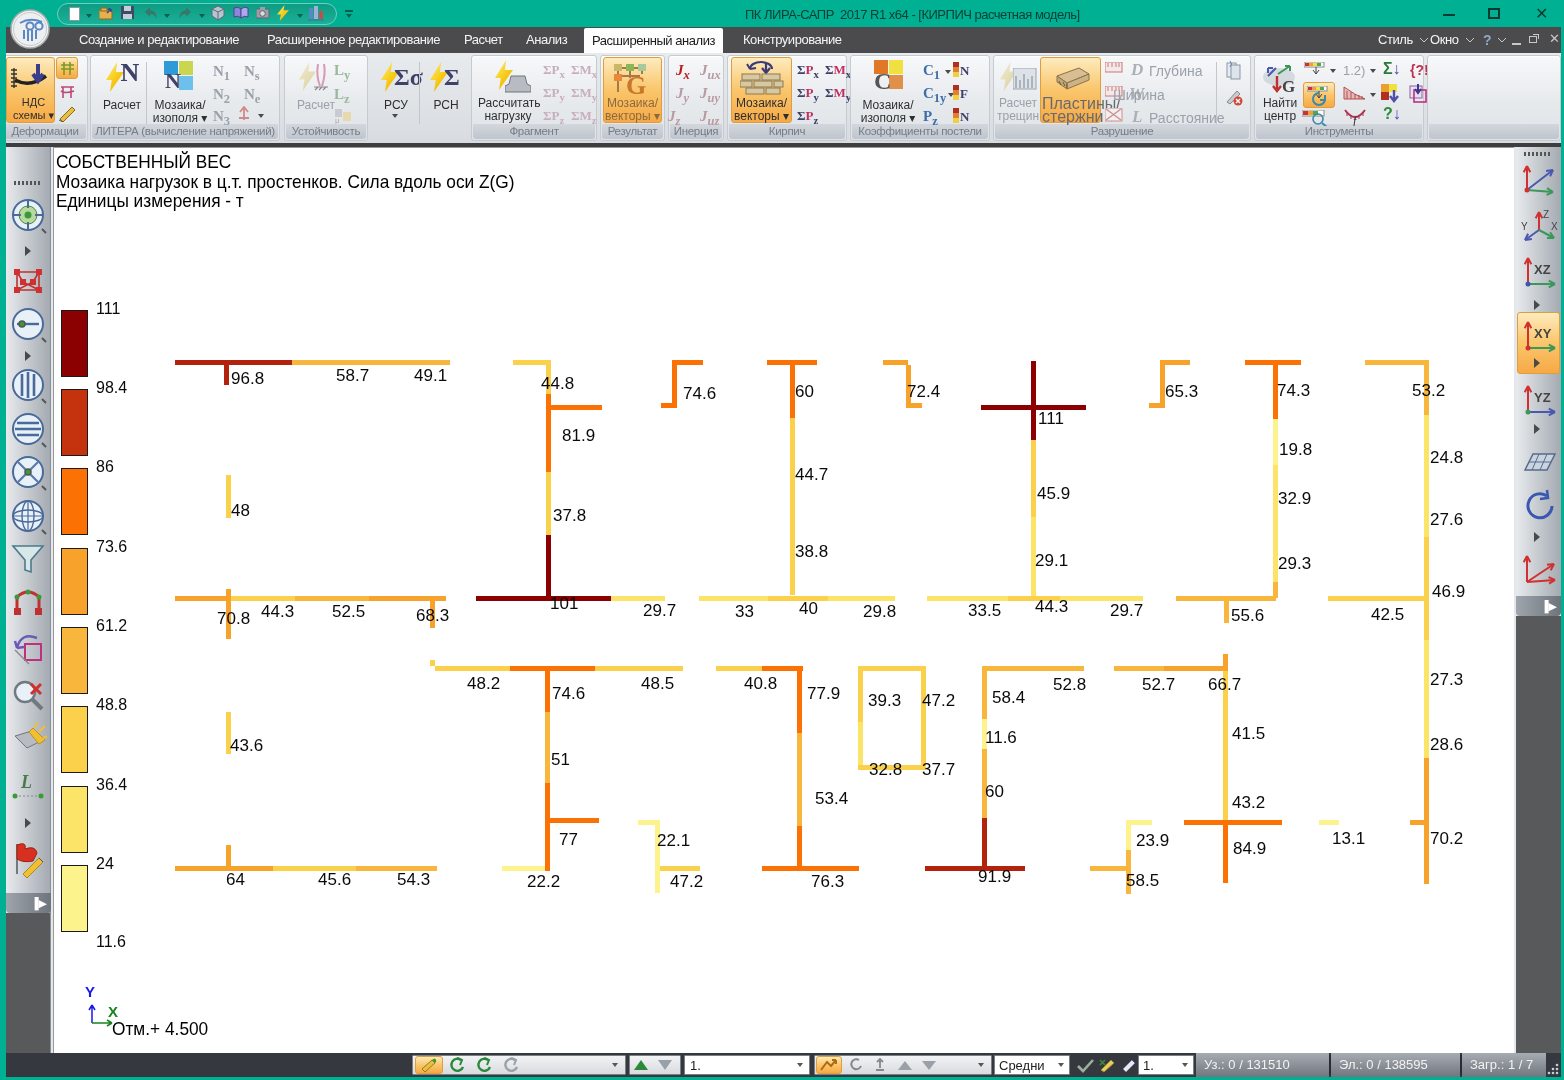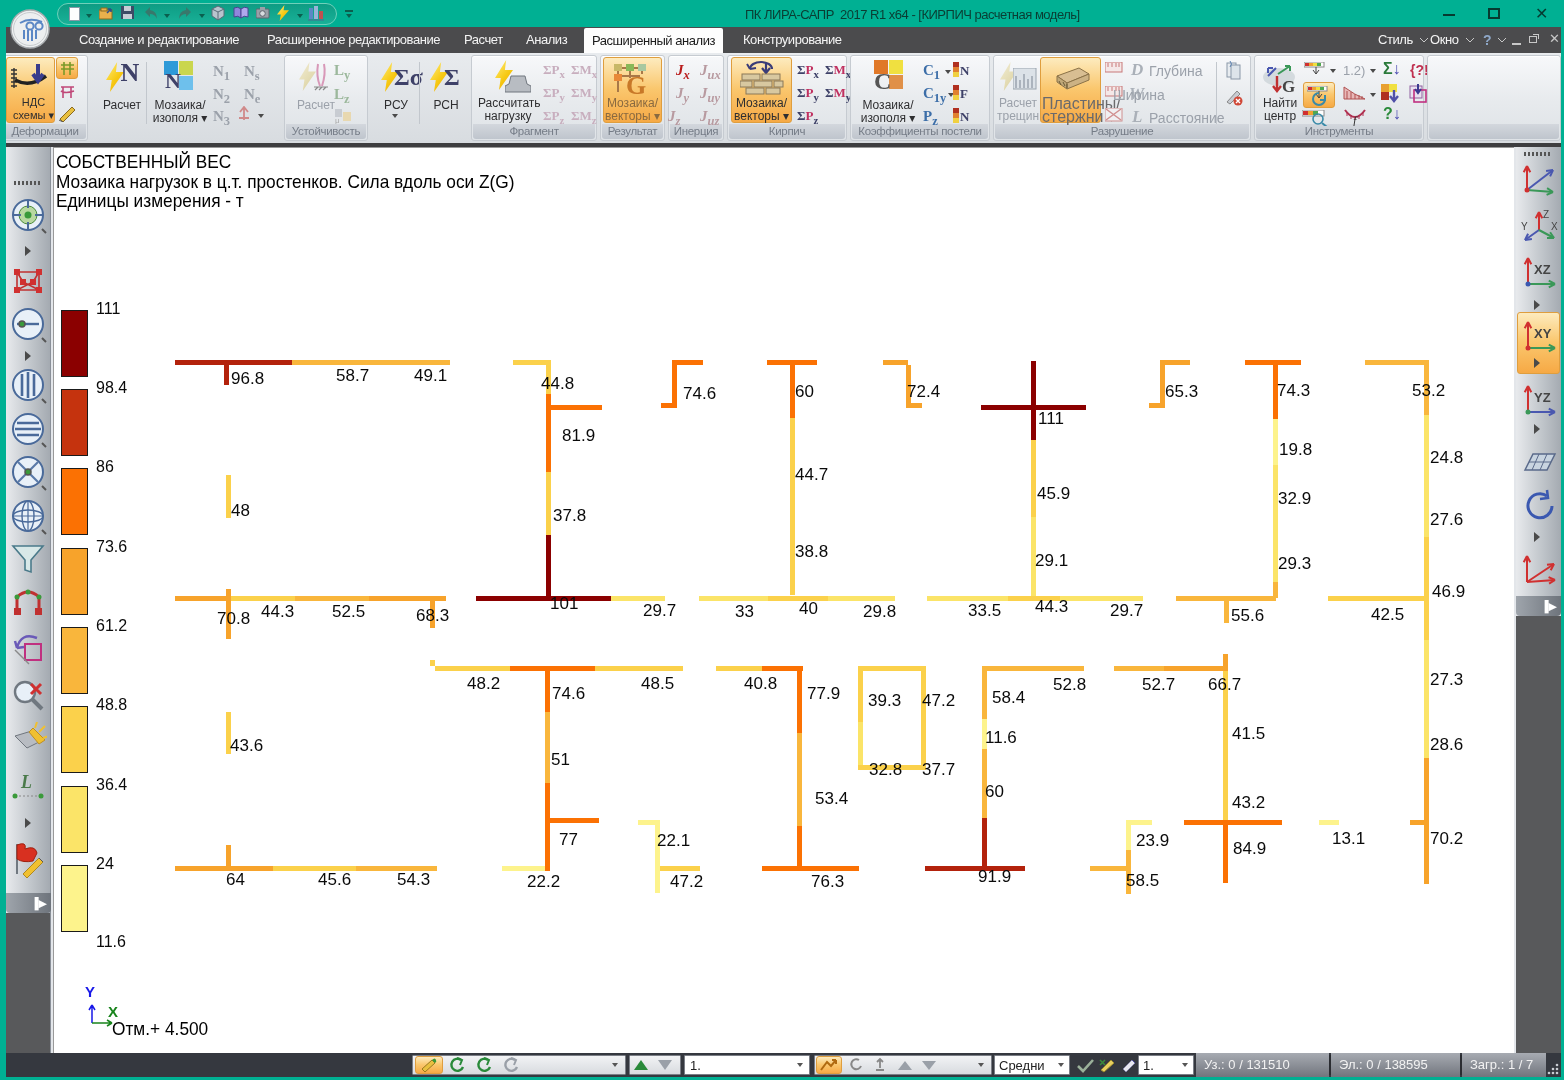--- a/index.html
+++ b/index.html
@@ -149,20 +149,23 @@
 <svg class="abs" style="left:59px;top:60px" width="17" height="17">
       <path d="M2 5 l13 0 M2 9 l13 0 M5 2 l0 13 M11 2 l0 13" stroke="#7A9A28" stroke-width="1.6"></path>
     </svg>
 <svg class="abs" style="left:59px;top:83px" width="17" height="17">
       <path d="M2 4 l13 0 M2 8 q4 3 13 0 M4 4 l0 11 M12 4 l0 11" stroke="#C04878" stroke-width="1.6" fill="none"></path>
     </svg>
 <svg class="abs" style="left:58px;top:105px" width="19" height="17">
       <path d="M2 14 L14 2 L17 5 L5 17 Z" fill="#E8C040" stroke="#8A6A20"></path>
       <path d="M1 15 l4 2" stroke="#555"></path>
     </svg>
+<div class="g" style="left:90px;top:55px;width:190px">
+      <div class="gl">ЛИТЕРА (вычисление напряжений)</div>
+    </div>
 <div class="lt" style="left:106px;top:62px;width:18px;height:30px"></div>
 <div class="bt serif" style="left:120px;top:66px;width:20px;font-size:26px;font-weight:bold;color:#3E4168">N</div>
 <div class="bt" style="left:100px;top:99px;width:44px;font-size:12px">Расчет</div>
 <div class="abs" style="left:146px;top:62px;width:1px;height:62px;background:#C2C7CD"></div>
 <svg class="abs" style="left:164px;top:61px" width="30" height="30">
 <rect x="0" y="0" width="14" height="14" fill="#2E9AD8"></rect>
       <rect x="15" y="0" width="14" height="14" fill="#CAD64E"></rect>
       <rect x="15" y="15" width="14" height="14" fill="#6EC0EC"></rect>
 <text x="1" y="27" font-size="22" font-weight="bold" fill="#3E4168" font-family="Liberation Serif">N</text>
 </svg>

